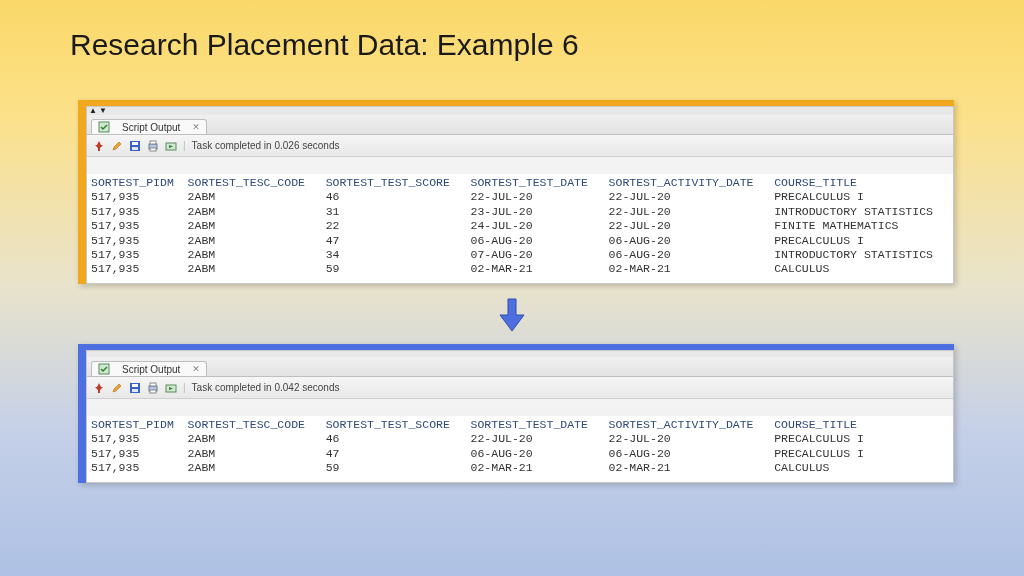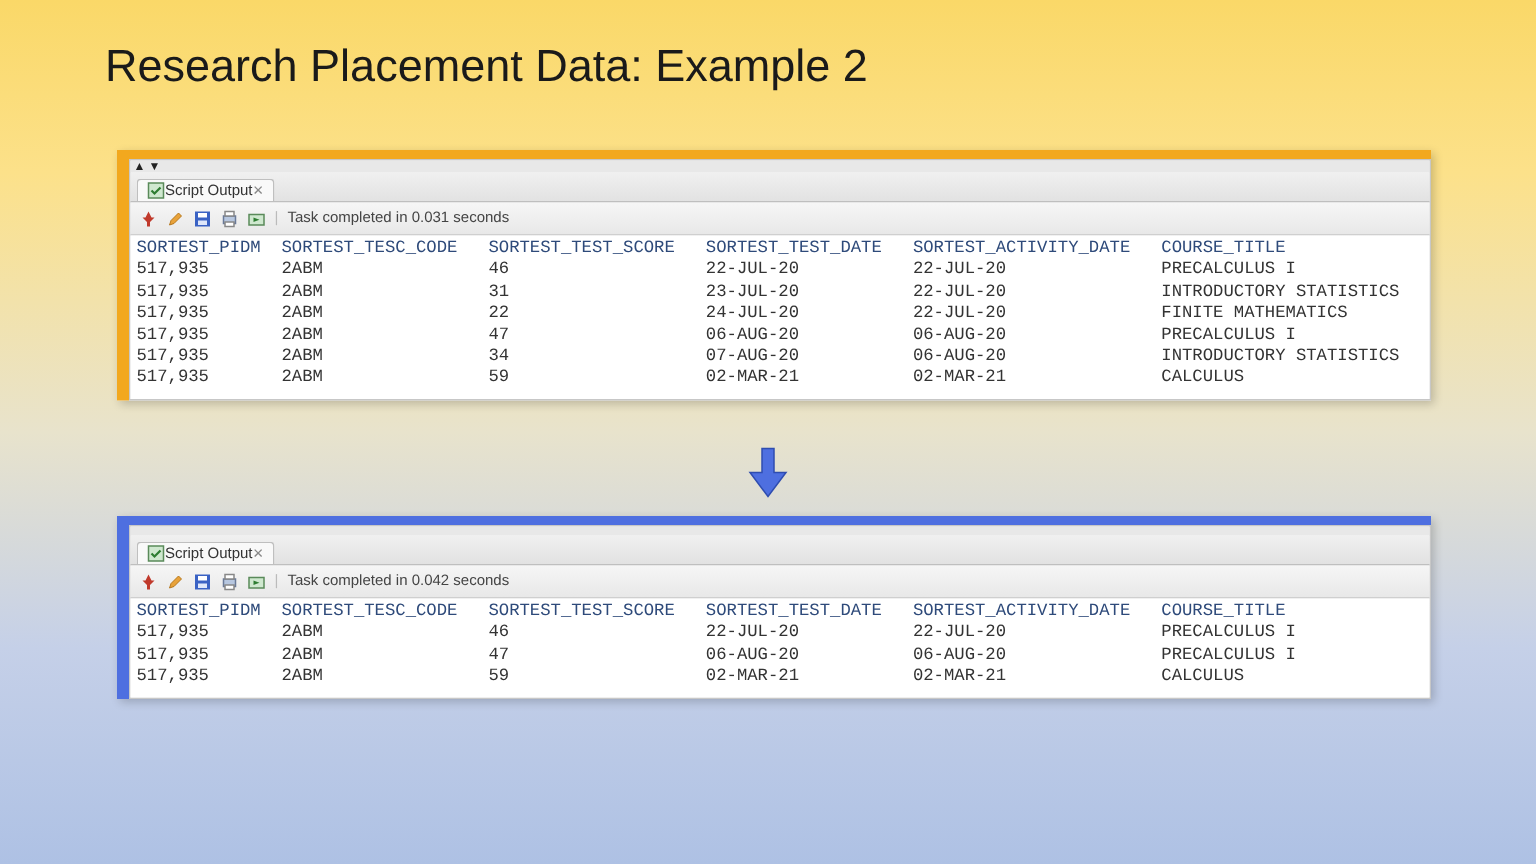--- a/index.html
+++ b/index.html
@@ -36,21 +36,21 @@
   }
   .tab {
     background: #f9f9f9;
     border: 1px solid #bfbfbf;
     border-bottom: none;
     padding: 1px 6px;
     font-size: 10px;
     color: #333;
     display: flex;
     align-items: center;
-    gap: 0;
+    gap: 12px;
     border-radius: 3px 3px 0 0;
   }
   .tab .close { color: #888; font-size: 9px; }
   .toolbar {
     background: linear-gradient(to bottom, #f6f6f6, #e8e8e8);
     height: 22px;
     display: flex;
     align-items: center;
     padding: 0 6px;
     gap: 6px;
@@ -60,35 +60,36 @@
   }
   .sep { color: #bbb; }
   .grid {
     background: #fff;
     font-family: "Consolas", "Courier New", monospace;
     font-size: 11.5px;
     color: #333;
     line-height: 1.25;
     padding: 2px 4px 6px 4px;
     white-space: pre;
+    margin-top: 17px;
   }
   .hdr { color: #2e4a7a; }
   .arrow-wrap {
     position: absolute;
     left: 498px; top: 297px;
     width: 28px; height: 36px;
   }
   .ico { width: 12px; height: 12px; display: inline-block; }
   .ico svg { width: 12px; height: 12px; display: block; }
   .tri { font-size: 8px; color: #222; line-height: 1; }
 </style>
 </head>
 <body>
 
-<div class="title">Research Placement Data: Example 2</div>
+<div class="title">Research Placement Data: Example 6</div>
 
 <div class="panel orange" style="left:78px; top:100px; width:876px;">
   <div class="panel-inner">
     <div style="height:8px; background:#e8e8e8; display:flex; gap:2px; padding-left:2px;">
       <span class="tri">▲</span>
       <span class="tri">▼</span>
     </div>
     <div class="tabbar">
       <div class="tab">
         <span class="ico">
@@ -126,21 +127,21 @@
             <rect x="3" y="8" width="6" height="3" fill="#fff" stroke="#888"></rect>
           </svg>
         </span>
       <span class="ico">
           <svg viewBox="0 0 12 12">
             <rect x="1" y="3" width="10" height="7" fill="#cfe8cf" stroke="#5a8a5a"></rect>
             <path d="M4 5 L8 6.5 L4 8 Z" fill="#2e7d32"></path>
           </svg>
         </span>
       <span class="sep">|</span>
-      <span>Task completed in 0.031 seconds</span>
+      <span>Task completed in 0.026 seconds</span>
     </div>
     <div class="grid" id="grid-top"><span class="hdr">SORTEST_PIDM  SORTEST_TESC_CODE   SORTEST_TEST_SCORE   SORTEST_TEST_DATE   SORTEST_ACTIVITY_DATE   COURSE_TITLE</span>
 517,935       2ABM                46                   22-JUL-20           22-JUL-20               PRECALCULUS I
 517,935       2ABM                31                   23-JUL-20           22-JUL-20               INTRODUCTORY STATISTICS
 517,935       2ABM                22                   24-JUL-20           22-JUL-20               FINITE MATHEMATICS
 517,935       2ABM                47                   06-AUG-20           06-AUG-20               PRECALCULUS I
 517,935       2ABM                34                   07-AUG-20           06-AUG-20               INTRODUCTORY STATISTICS
 517,935       2ABM                59                   02-MAR-21           02-MAR-21               CALCULUS</div>
   </div>
 </div>

